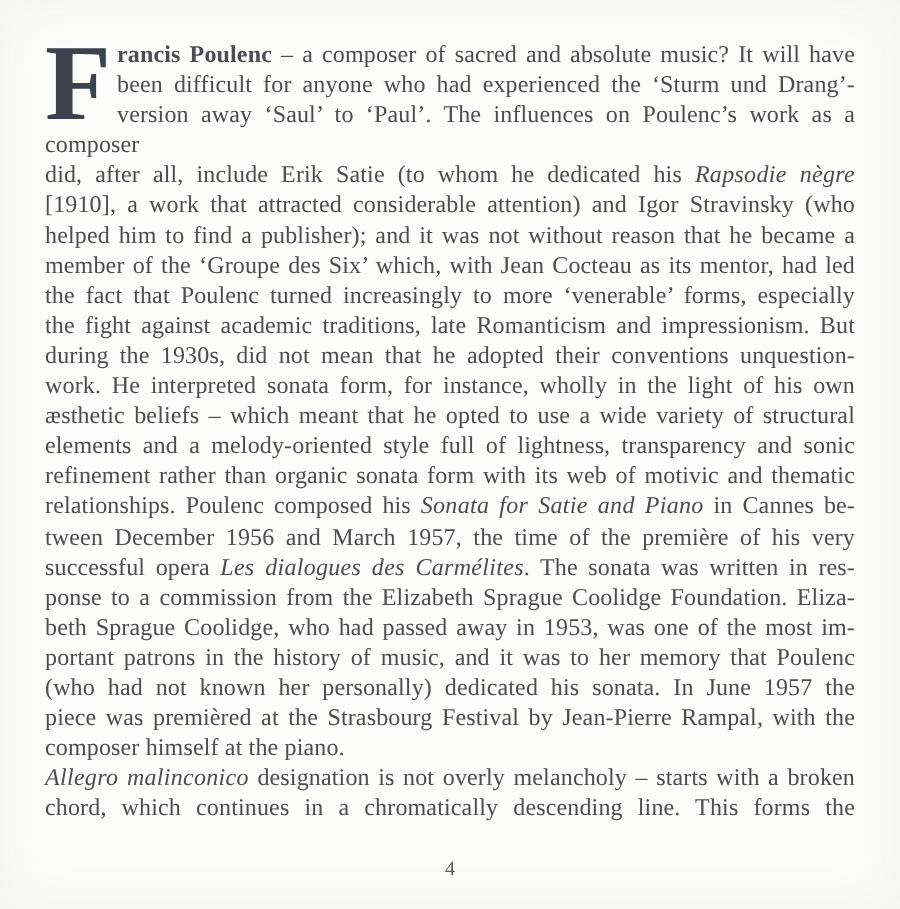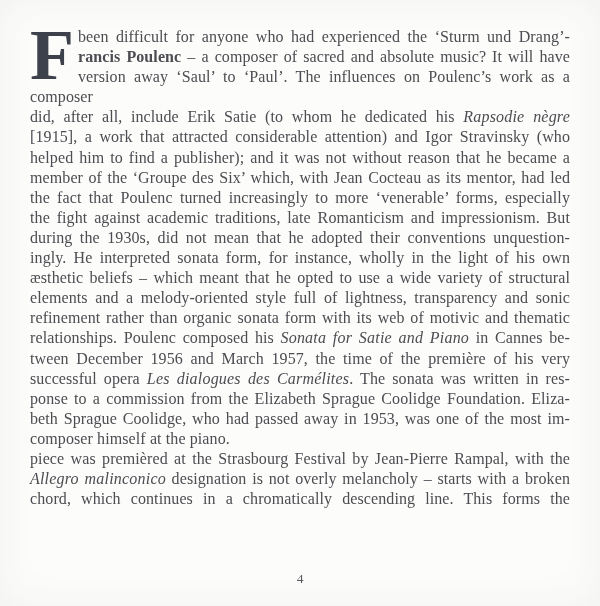--- a/index.html
+++ b/index.html
@@ -58,41 +58,43 @@
     color: #5a5a60;
   }
 </style>
 </head>
 <body>
 
 <div class="page">
   <div class="text-block">
       <div class="para">
         <div class="dropcap">F</div>
+        <div class="line"><b>rancis Poulenc</b> – a composer of sacred and absolute music? It will have</div>
         <div class="line">been difficult for anyone who had experienced the ‘Sturm und Drang’-</div>
-        <div class="line"><b>rancis Poulenc</b> – a composer of sacred and absolute music? It will have</div>
         <div class="line">version away ‘Saul’ to ‘Paul’. The influences on Poulenc’s work as a composer</div>
         <div class="line">did, after all, include Erik Satie (to whom he dedicated his <i>Rapsodie nègre</i></div>
-        <div class="line">[1915], a work that attracted considerable attention) and Igor Stravinsky (who</div>
+        <div class="line">[1910], a work that attracted considerable attention) and Igor Stravinsky (who</div>
         <div class="line">helped him to find a publisher); and it was not without reason that he became a</div>
         <div class="line">member of the ‘Groupe des Six’ which, with Jean Cocteau as its mentor, had led</div>
         <div class="line">the fact that Poulenc turned increasingly to more ‘venerable’ forms, especially</div>
         <div class="line">the fight against academic traditions, late Romanticism and impressionism. But</div>
         <div class="line">during the 1930s, did not mean that he adopted their conventions unquestion-</div>
-        <div class="line">ingly. He interpreted sonata form, for instance, wholly in the light of his own</div>
+        <div class="line">work. He interpreted sonata form, for instance, wholly in the light of his own</div>
         <div class="line">æsthetic beliefs – which meant that he opted to use a wide variety of structural</div>
         <div class="line">elements and a melody-oriented style full of lightness, transparency and sonic</div>
         <div class="line">refinement rather than organic sonata form with its web of motivic and thematic</div>
         <div class="line">relationships. Poulenc composed his <i>Sonata for Satie and Piano</i> in Cannes be-</div>
         <div class="line">tween December 1956 and March 1957, the time of the première of his very</div>
         <div class="line">successful opera <i>Les dialogues des Carmélites</i>. The sonata was written in res-</div>
         <div class="line">ponse to a commission from the Elizabeth Sprague Coolidge Foundation. Eliza-</div>
         <div class="line">beth Sprague Coolidge, who had passed away in 1953, was one of the most im-</div>
+        <div class="line">portant patrons in the history of music, and it was to her memory that Poulenc</div>
+        <div class="line">(who had not known her personally) dedicated his sonata. In June 1957 the</div>
+        <div class="line">piece was premièred at the Strasbourg Festival by Jean-Pierre Rampal, with the</div>
         <div class="line no-just">composer himself at the piano.</div>
-        <div class="line">piece was premièred at the Strasbourg Festival by Jean-Pierre Rampal, with the</div>
       </div>
       <div class="para">
         <div class="line"><i>Allegro malinconico</i> designation is not overly melancholy – starts with a broken</div>
         <div class="line">chord, which continues in a chromatically descending line. This forms the</div>
       </div>
     </div>
   <div class="page-number">4</div>
 </div>
 
 </body></html>

